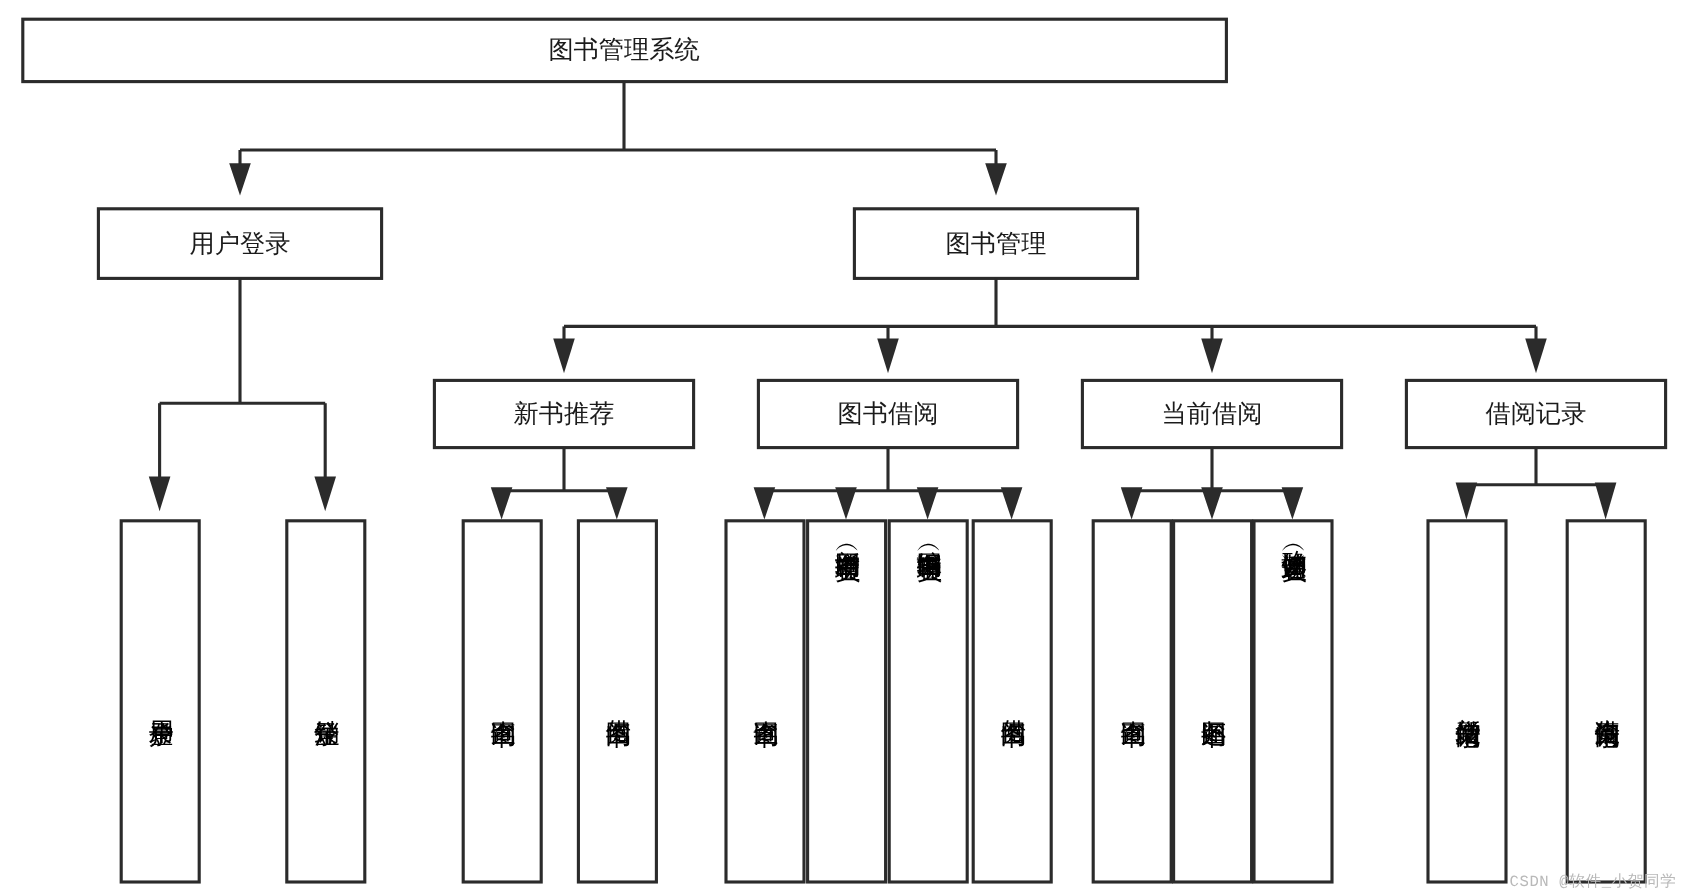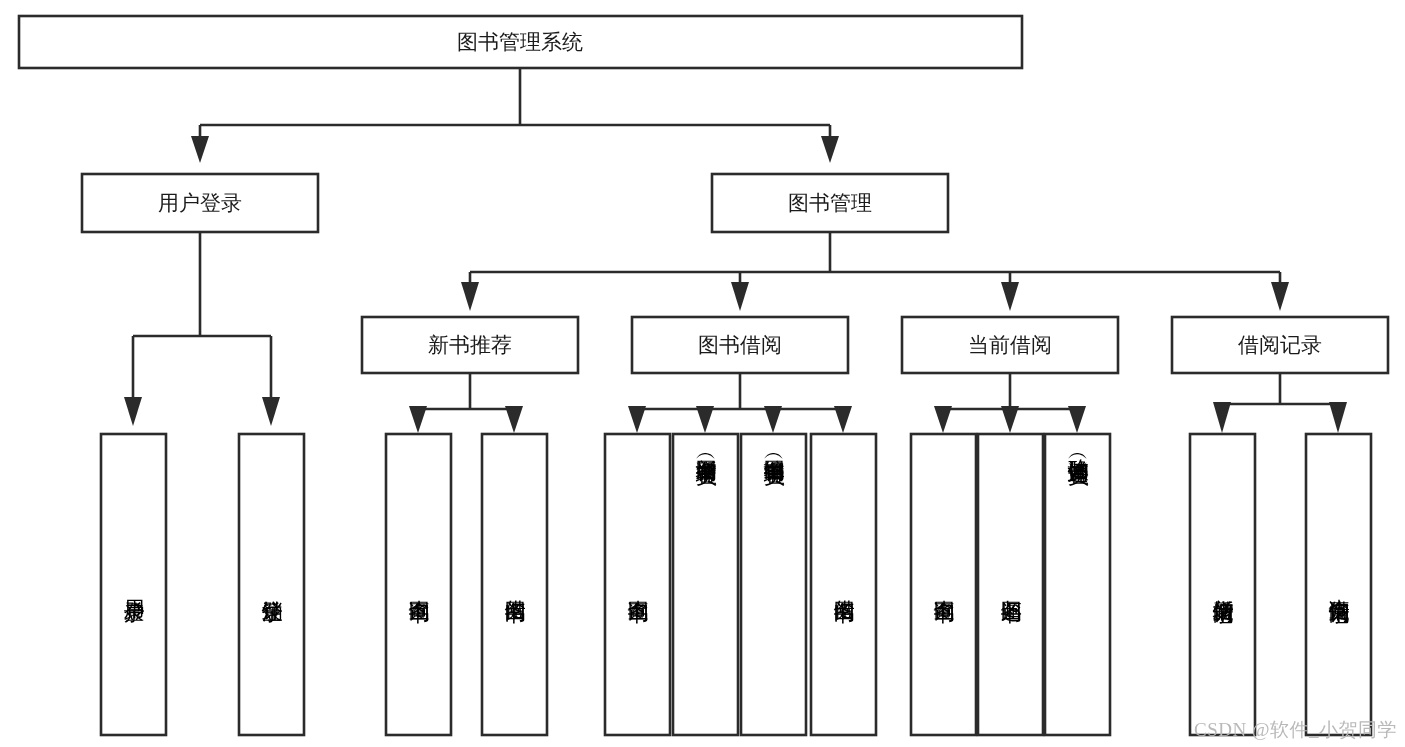--- a/index.html
+++ b/index.html
@@ -61,22 +61,22 @@
     justify-content: center;
     pointer-events: none;
   }
   .leaf-label-wrap.centered {
     align-items: center;
   }
   .watermark {
     position: absolute;
     right: 8px;
     bottom: 4px;
-    font-family: Liberation Serif, serif;
-    font-size: 19px;
+    font-family: Liberation Mono, monospace;
+    font-size: 13px;
     color: #b9b9b9;
     white-space: nowrap;
     letter-spacing: 0.5px;
   }
 </style>
 </head>
 <body>
 
 <svg id="diagram-canvas" viewBox="0 0 1405 747">
 

